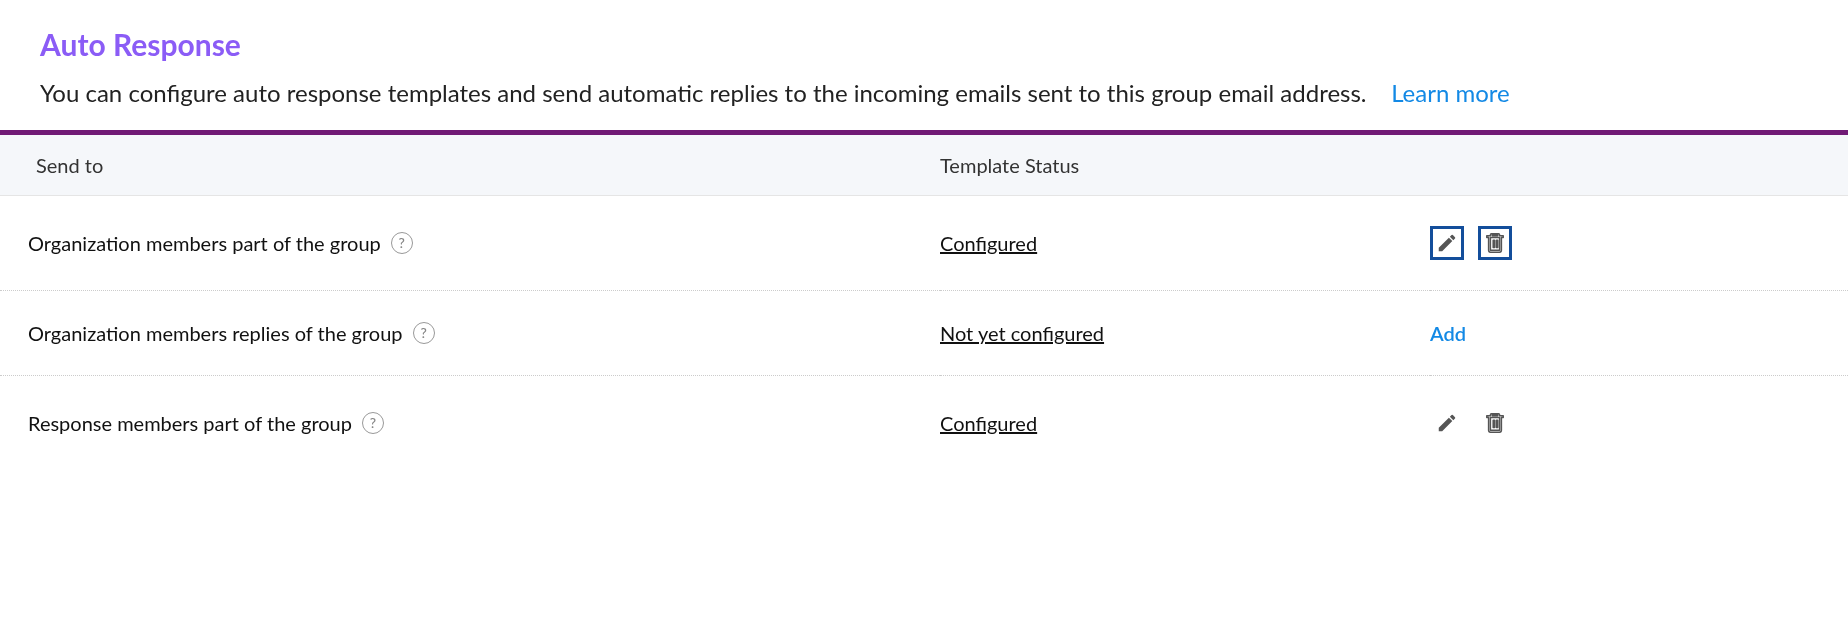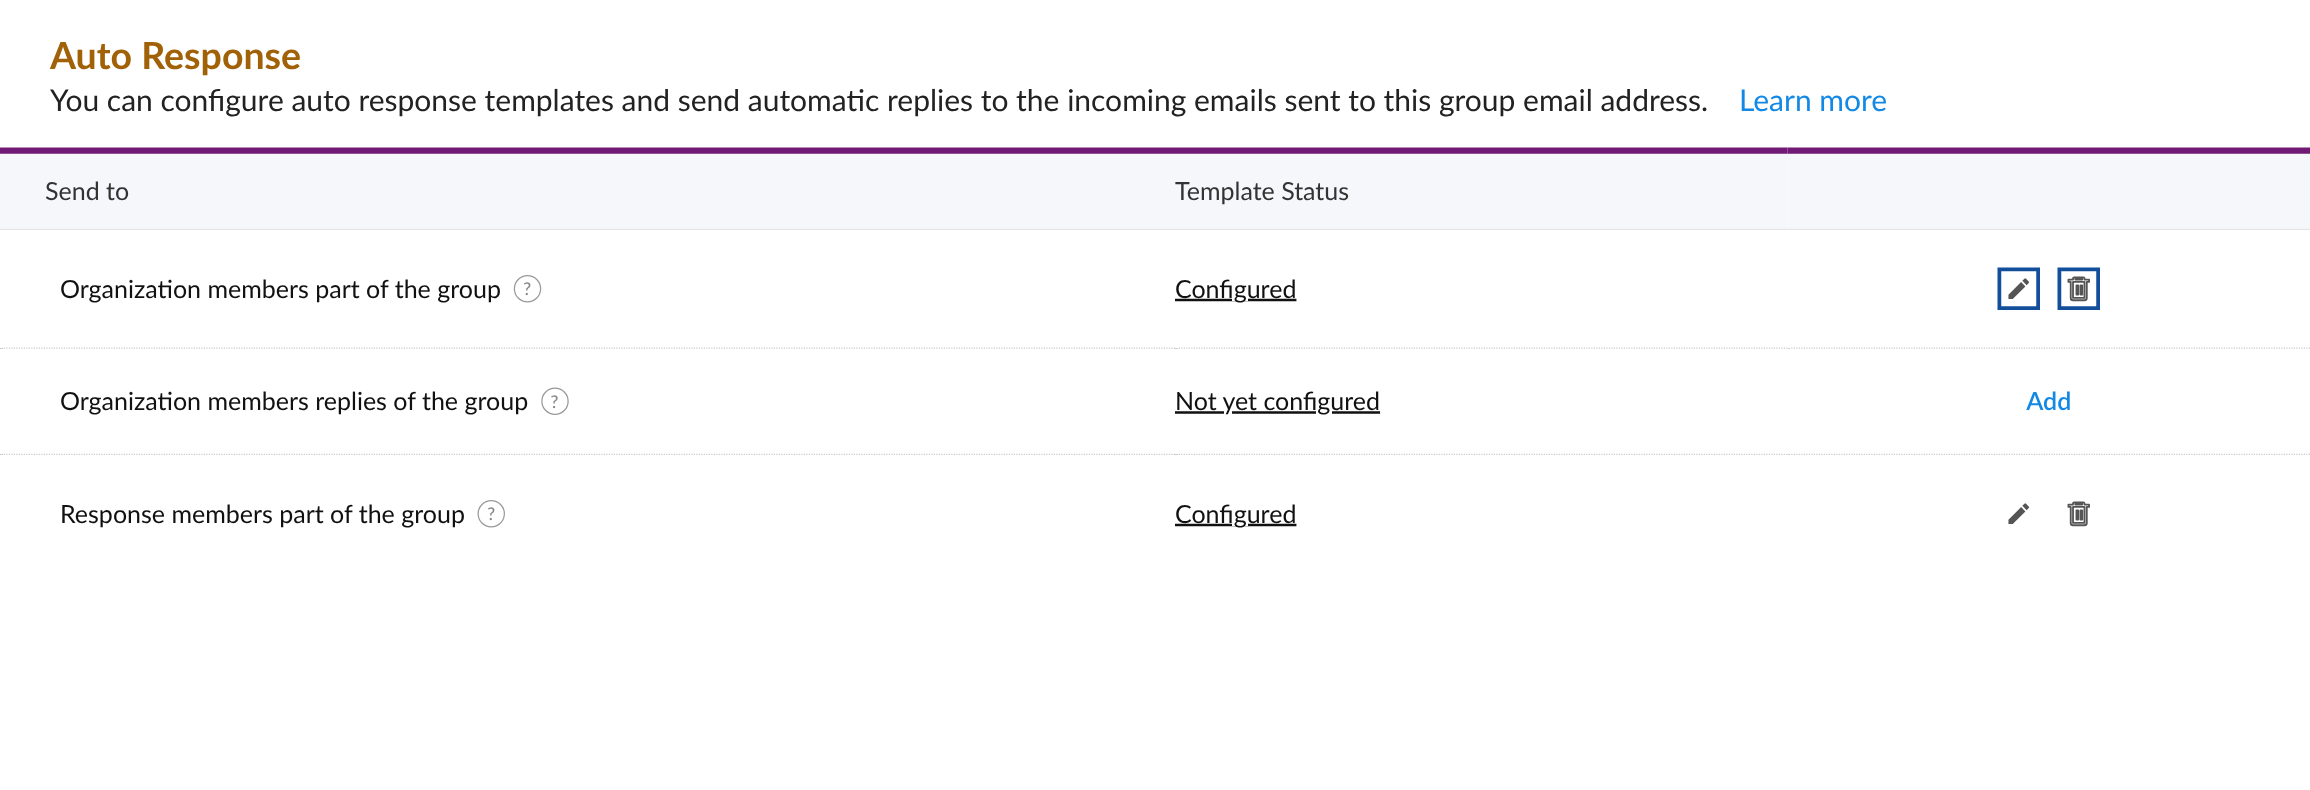--- a/index.html
+++ b/index.html
@@ -8,22 +8,22 @@
       color: #222;
       background: #fff;
       width: 1848px;
     }
     .header {
       padding: 26px 40px 20px 40px;
     }
     .page-title {
       font-size: 30px;
       font-weight: 700;
-      color: #a16207;
-      margin-bottom: 2px;
+      color: #8b5cf6;
+      margin-bottom: 14px;
     }
     .page-desc {
       font-size: 24px;
       color: #222;
       line-height: 1.4;
     }
     .learn-more {
       color: #1389e5;
       text-decoration: none;
       cursor: pointer;
@@ -42,31 +42,31 @@
       vertical-align: middle;
     }
     .th {
       padding: 18px 0;
       color: #333;
       border-top: 5px solid #701a75;
       border-bottom: 1px solid #e5e5e5;
     }
     .col-sendto { padding-left: 36px; width: 940px; }
     .col-status { width: 490px; }
-    .col-actions { width: auto; text-align: center; padding-right: 40px; }
+    .col-actions { width: auto; text-align: left; padding-right: 40px; }
     .tbody-row .td {
       padding: 30px 0;
       border-bottom: 1px dotted #ccc;
     }
     .tbody-row:last-child .td { border-bottom: none; }
     .row-label {
       display: inline-flex;
       align-items: center;
       gap: 10px;
-      padding-left: 48px;
+      padding-left: 28px;
       font-size: 20px;
       color: #111;
     }
     .help-icon {
       display: inline-flex;
       align-items: center;
       justify-content: center;
       width: 22px;
       height: 22px;
       border: 1.5px solid #999;

